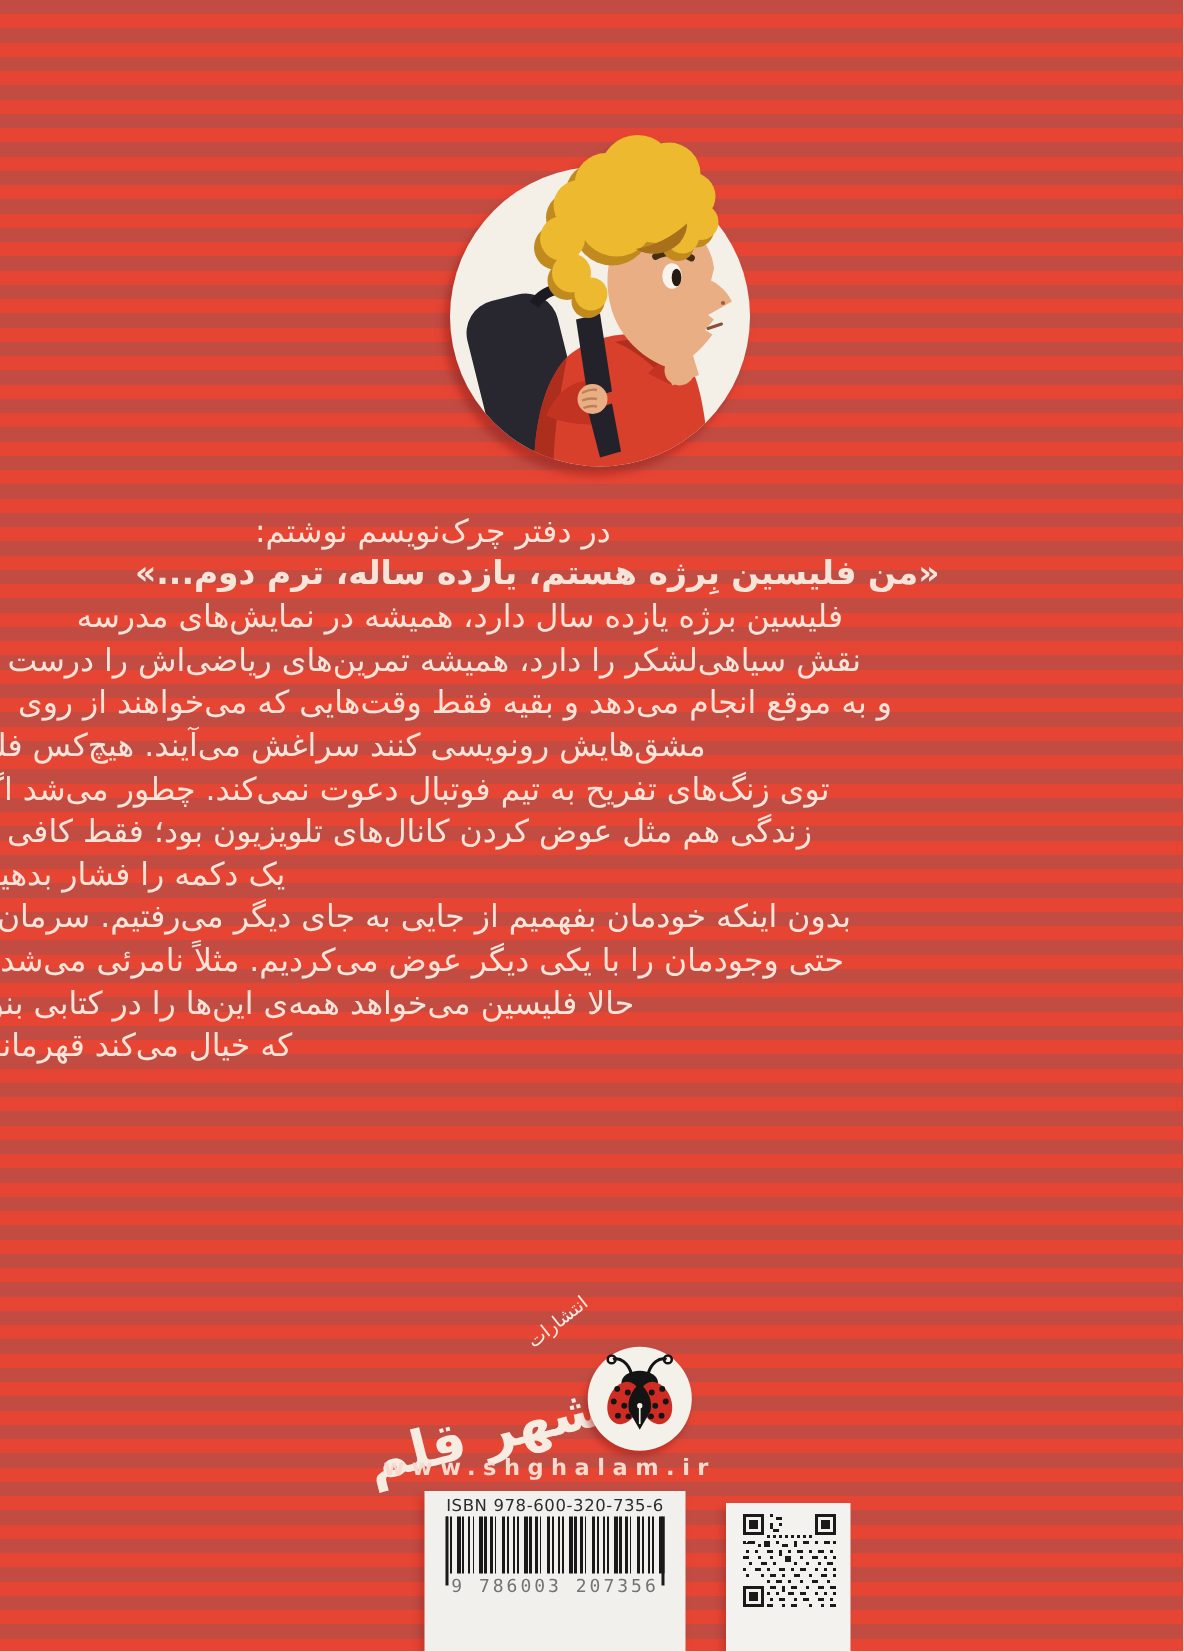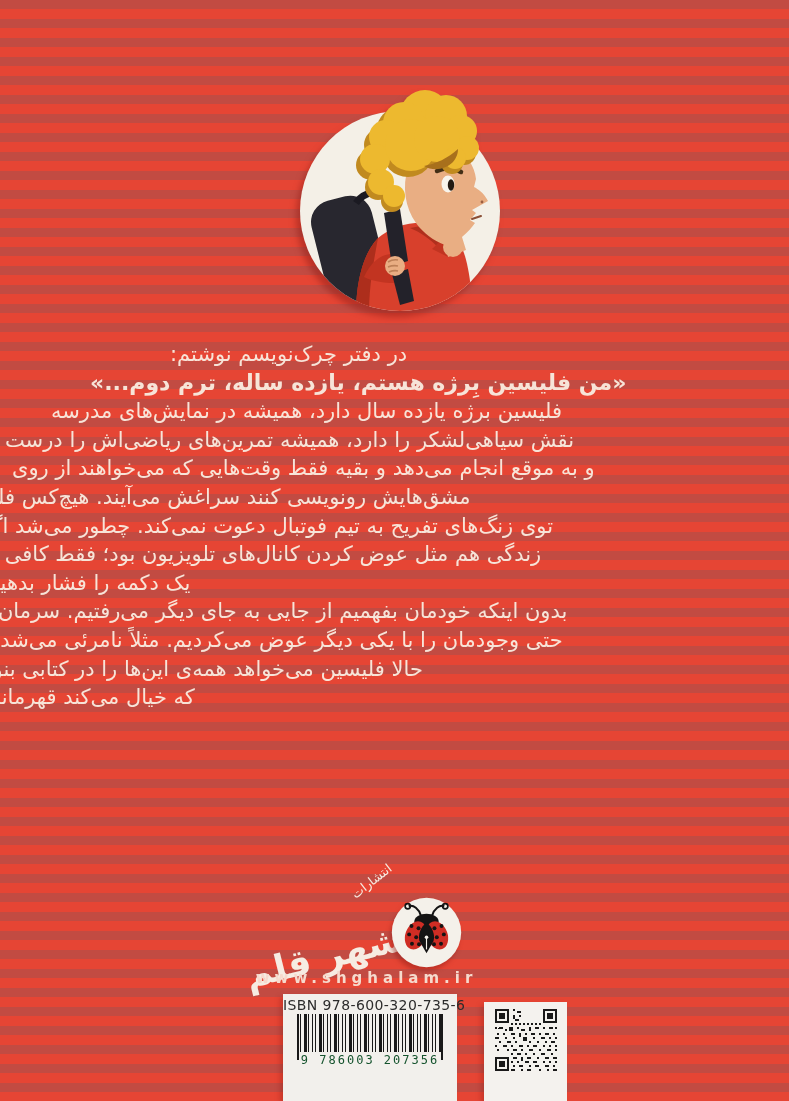--- a/index.html
+++ b/index.html
@@ -60,39 +60,39 @@
     transform:translateX(-28px);
     color:#f6dacd;font-size:15px;letter-spacing:5px;font-weight:bold;
   }
   
   .barcode-panel{
     position:absolute;left:283px;top:994px;width:174px;height:107px;
     background:#f2f0ec;box-shadow:-3px 3px 5px rgba(140,28,22,.35);
     text-align:center;
   }
   .isbn-label{
-    font-size:14px;color:#2c2c2c;padding-top:3px;letter-spacing:.4px;
+    font-size:11px;color:#2c2c2c;padding-top:3px;letter-spacing:.4px;
     font-family:"DejaVu Sans",sans-serif;white-space:nowrap;
   }
   .ean-bars{
     position:relative;height:38px;margin:1px 14px 0 14px;
     background:repeating-linear-gradient(90deg,
       #191919 0 1.5px,#f2f0ec 1.5px 3px,
       #191919 3px 4px,#f2f0ec 4px 7.5px,
       #191919 7.5px 10px,#f2f0ec 10px 11px,
       #191919 11px 12.5px,#f2f0ec 12.5px 15px);
   }
   .ean-bars::before,.ean-bars::after{
     content:"";position:absolute;top:0;width:2px;height:46px;background:#191919;
   }
   .ean-bars::before{left:0;}
   .ean-bars::after{right:0;}
   .ean-digits{
     margin-top:1px;font-family:"DejaVu Sans Mono",monospace;
-    font-size:12px;color:#14532d;letter-spacing:2px;white-space:nowrap;
+    font-size:12px;color:#737373;letter-spacing:2px;white-space:nowrap;
   }
   .qr-panel{
     position:absolute;left:484px;top:1002px;width:83px;height:99px;
     background:#f4f2ee;box-shadow:-3px 3px 5px rgba(140,28,22,.35);
   }
   .qr-panel svg{display:block;margin:5px auto 0 auto;}
 </style>
 </head>
 <body>
 

